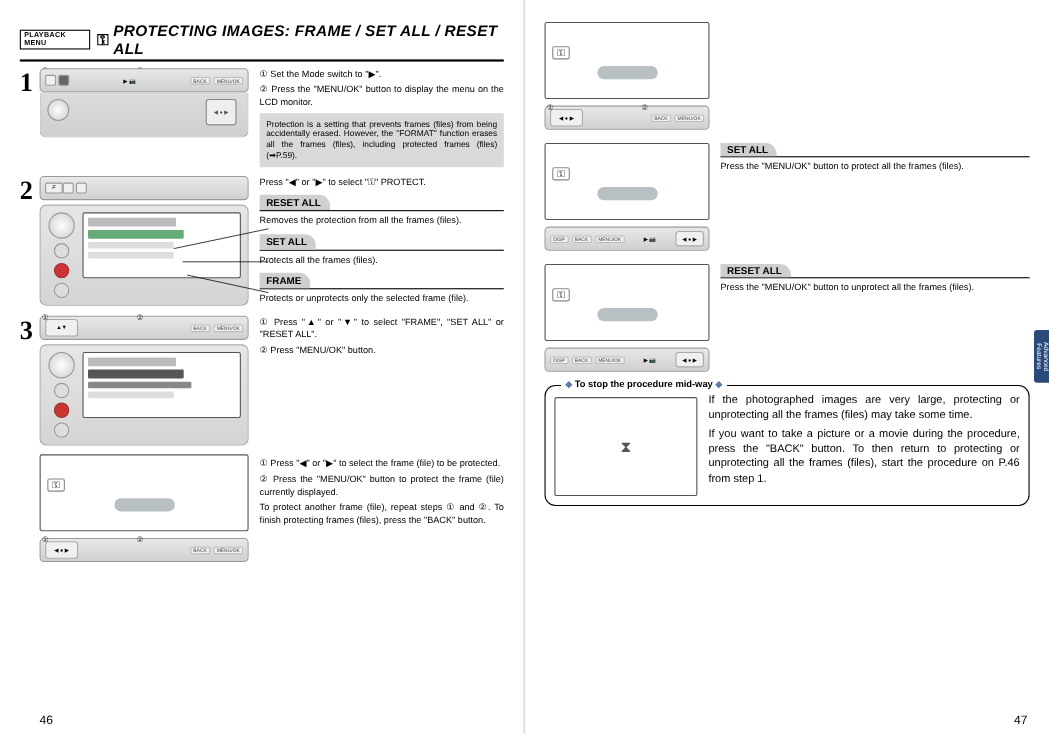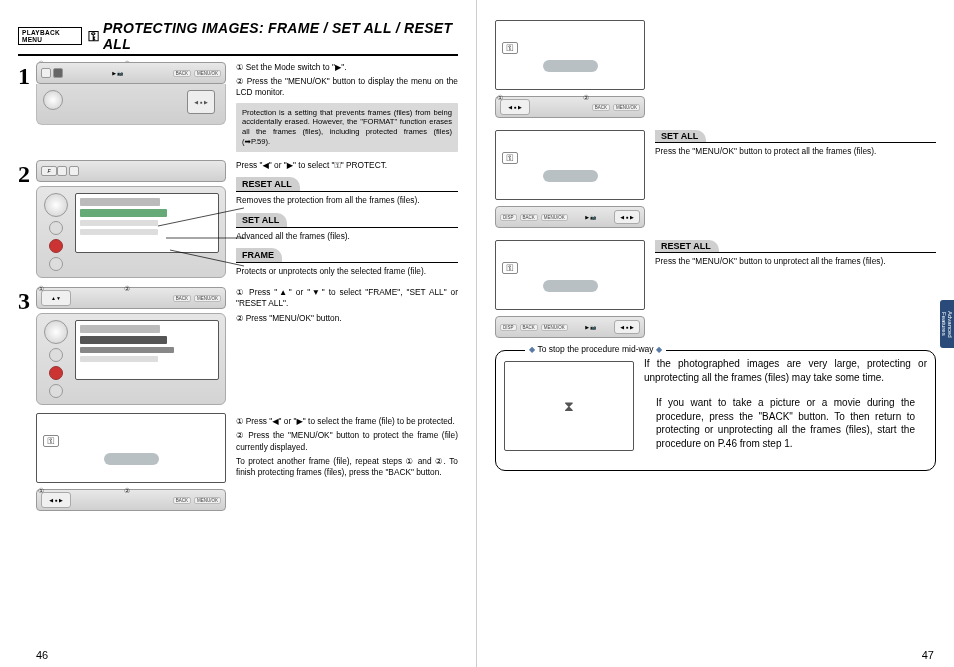--- a/index.html
+++ b/index.html
@@ -211,24 +211,24 @@
     border:1px solid #000;
     border-radius:10px;
     padding:6px 8px 8px 8px;
     position:relative;
     margin-top:4px;
     display:flex;
     gap:10px;
   }
   .midway-title {
     position:absolute;
-    top:-7px; left:29px;
+    top:-7px; left:14px;
     background:#fff;
     font-size:8.5px;
-    font-weight:normal;
+    font-weight:bold;
     padding:0 4px;
   }
   .midway .dia { color:#5a7aa8; font-size:8px; }
   .midway .ill { flex:0 0 130px; margin-top:4px; }
   .midway .txt { flex:1; font-size:10px; line-height:1.35; text-align:justify; }
 
   .side-tab {
     position:absolute;
     right:0; top:300px;
     width:14px; height:48px;
@@ -333,21 +333,21 @@
         <div class="sect">
           <div class="sect-pill">
               <span class="tab">RESET ALL</span>
             </div>
           <div class="sect-body">Removes the protection from all the frames (files).</div>
         </div>
         <div class="sect">
           <div class="sect-pill">
               <span class="tab">SET ALL</span>
             </div>
-          <div class="sect-body">Advanced all the frames (files).</div>
+          <div class="sect-body">Protects all the frames (files).</div>
         </div>
         <div class="sect">
           <div class="sect-pill">
               <span class="tab">FRAME</span>
             </div>
           <div class="sect-body">Protects or unprotects only the selected frame (file).</div>
         </div>
       </div>
     </div>
 
@@ -505,20 +505,20 @@
         <span>To stop the procedure mid-way</span>
         <span class="dia">◆</span>
       </span>
       <div class="ill">
         <div class="lcd-preview" style="height:90px">
           <div class="hourglass">⧗</div>
         </div>
       </div>
       <div class="txt">
         <p style="margin:0 0 4px 0">If the photographed images are very large, protecting or unprotecting all the frames (files) may take some time.</p>
-        <p style="margin:12px">If you want to take a picture or a movie during the procedure, press the "BACK" button. To then return to protecting or unprotecting all the frames (files), start the procedure on P.46 from step 1.</p>
+        <p style="margin:0">If you want to take a picture or a movie during the procedure, press the "BACK" button. To then return to protecting or unprotecting all the frames (files), start the procedure on P.46 from step 1.</p>
       </div>
     </div>
 
     <div class="side-tab">Advanced Features</div>
     <div class="page-num">47</div>
   </div>
 </div>
 
 </body></html>

